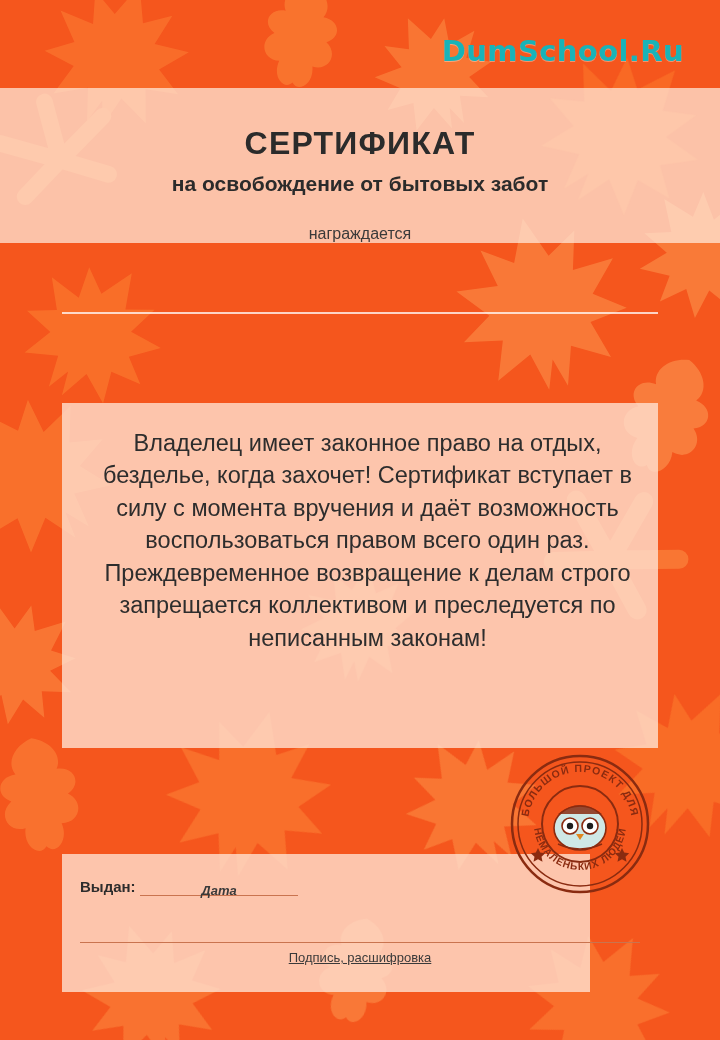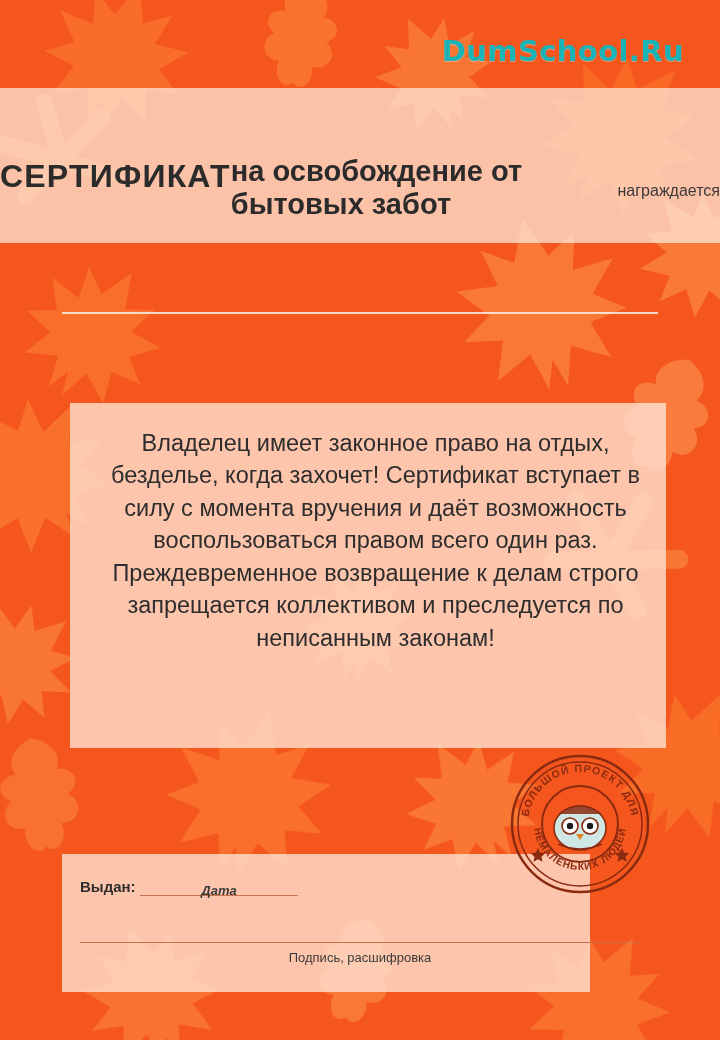--- a/index.html
+++ b/index.html
@@ -46,35 +46,35 @@
   
   .header-band {
     position: absolute;
     top: 88px;
     left: 0;
     right: 0;
     height: 155px;
     background: rgba(255, 235, 222, .72);
     z-index: 4;
     display: flex;
-    flex-direction: row;
+    flex-direction: column;
     align-items: center;
     justify-content: flex-end;
     padding-top: 22px;
     box-sizing: border-box;
   }
   .title-main {
     font-size: 32px;
     font-weight: bold;
     color: #2b2b2b;
     letter-spacing: 1.2px;
   }
   .title-sub {
-    margin-top: 23px;
-    font-size: 29px;
+    margin-top: 10px;
+    font-size: 21px;
     font-weight: bold;
     color: #2b2b2b;
   }
   .awarded {
     margin-top: 29px;
     font-size: 16px;
     color: #3a3a3a;
   }
 
   
@@ -103,21 +103,20 @@
   .body-panel {
     position: absolute;
     top: 403px;
     left: 62px;
     width: 596px;
     height: 345px;
     background: rgba(255, 228, 213, .78);
     z-index: 4;
     box-sizing: border-box;
     padding: 24px 11px 0 26px;
-    margin-left: 8px;
   }
   .body-text {
     font-size: 23.5px;
     line-height: 1.38;
     text-align: center;
     color: #2d2d2d;
   }
 
   
   .footer-panel {
@@ -165,20 +164,21 @@
     background: #c9744f;
   }
   .sign-label {
     position: absolute;
     left: 0;
     top: 96px;
     width: 596px;
     text-align: center;
     font-size: 13px;
     color: #3a3a3a;
+    text-decoration: underline;
   }
 
   
   .stamp {
     position: absolute;
     left: 508px;
     top: 752px;
     width: 144px;
     height: 144px;
     z-index: 7;

